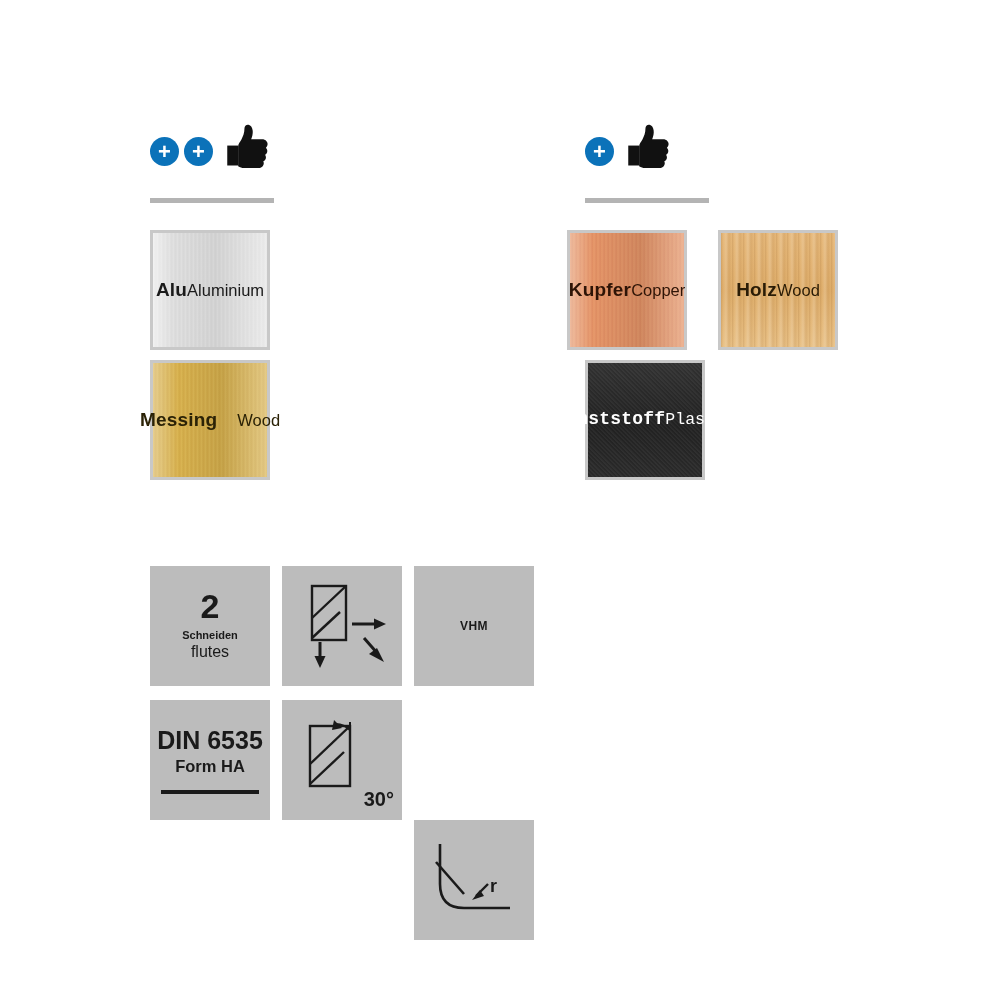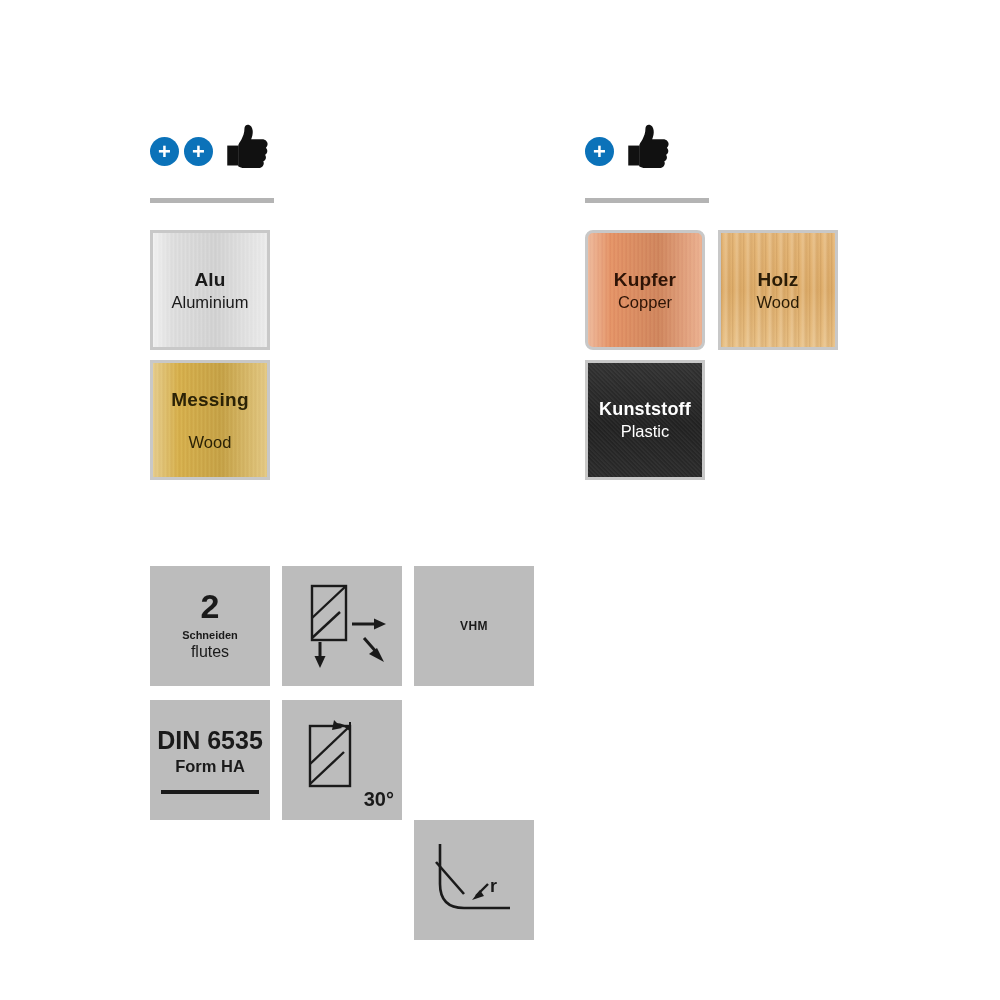--- a/index.html
+++ b/index.html
@@ -60,21 +60,21 @@
   }
 
   
   .tile {
     position: absolute;
     width: 120px;
     height: 120px;
     box-sizing: border-box;
     border: 3px solid #c8c8c8;
     display: flex;
-    flex-direction: column;
+    flex-direction: row;
     align-items: center;
     justify-content: center;
     text-align: center;
     line-height: 1.22;
   }
   .tile .t1 {
     font-size: 19px;
     font-weight: bold;
     letter-spacing: .2px;
   }
@@ -93,43 +93,43 @@
   .mat-messing {
     left: 150px; top: 360px;
     background:
       linear-gradient(90deg, rgba(255,255,255,.35) 0%, rgba(255,255,255,0) 22%, rgba(0,0,0,.08) 60%, rgba(255,255,255,.3) 100%),
       repeating-linear-gradient(90deg, #d4ad4a 0px, #e0bd5c 1px, #c9a03d 2px, #dcb655 3px, #d0a846 4px),
       #d4ad4a;
     color: #2b2206;
     gap: 20px;
   }
   .mat-kupfer {
-    left: 585px; top: 230px;
+    left: 567px; top: 230px;
     background:
       linear-gradient(90deg, rgba(255,255,255,.35) 0%, rgba(255,255,255,0) 20%, rgba(0,0,0,.09) 62%, rgba(255,255,255,.28) 100%),
       repeating-linear-gradient(90deg, #e08f62 0px, #ec9f72 1px, #d8835a 2px, #e99a6c 3px, #e29366 4px),
       #e08f62;
     color: #2e1406;
-    border-radius: 8px;
   }
   .mat-holz {
     left: 718px; top: 230px;
     background:
       repeating-linear-gradient(90deg, rgba(120,70,20,.16) 0px, rgba(120,70,20,0) 2px, rgba(255,255,255,.16) 5px, rgba(120,70,20,.10) 8px, rgba(120,70,20,0) 11px),
       linear-gradient(180deg, #e6b87a 0%, #dfae6b 50%, #e8c085 100%),
       #e3b577;
     color: #2a1c06;
   }
   .mat-kunststoff {
     left: 585px; top: 360px;
     background:
       repeating-linear-gradient(45deg, rgba(255,255,255,.035) 0px, rgba(255,255,255,.035) 1px, rgba(0,0,0,.06) 2px, rgba(0,0,0,.06) 3px),
       linear-gradient(180deg, #343434 0%, #232323 55%, #2c2c2c 100%),
       #2b2b2b;
     color: #ffffff;
+    font-family: Liberation Mono, monospace;
   }
   .mat-kunststoff .t1 { font-size: 18px; }
 
   
   .spec {
     position: absolute;
     width: 120px;
     height: 120px;
     box-sizing: border-box;
     background: #bcbcbc;

